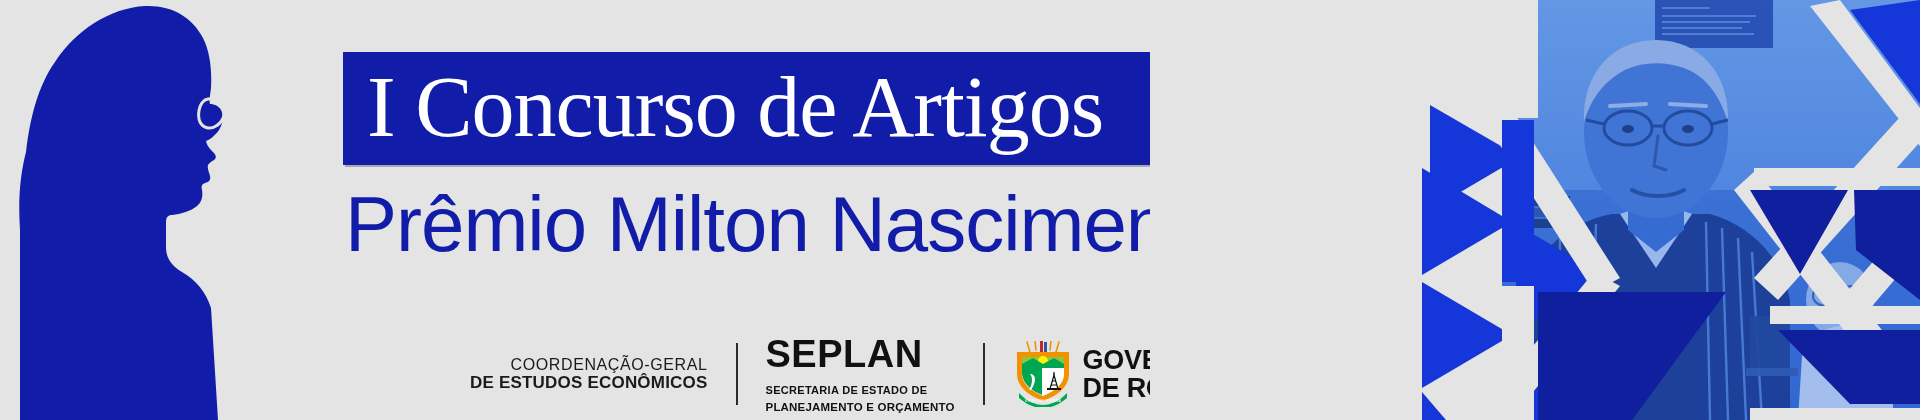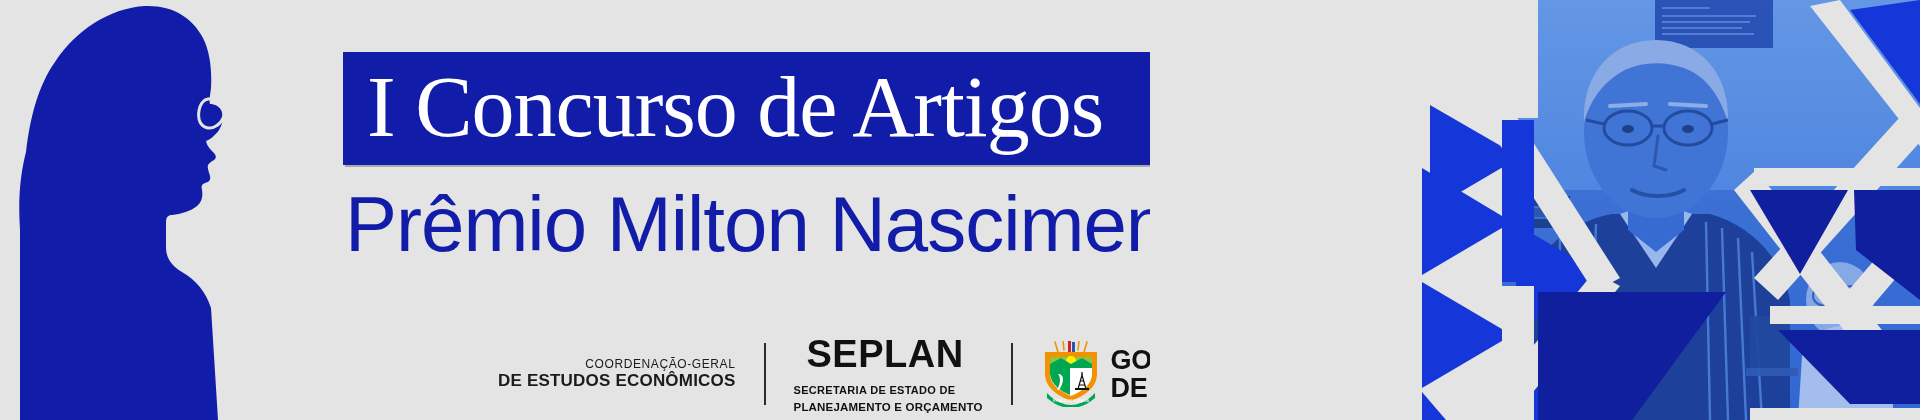--- a/index.html
+++ b/index.html
@@ -52,29 +52,28 @@
     display:flex;align-items:center;gap:0px;
     height:72px;
   }
   .f-divider{
     width:2px;height:62px;background:#2b2b2b;
     margin:0 28px;flex:none;
   }
   #cg-block{
     text-align:right;color:#1b1b1b;line-height:1.12;
   }
-  #cg-line1{font-size:12px;font-weight:400;letter-spacing:.6px;}
-  #cg-line2{font-size:17px;font-weight:700;letter-spacing:.2px;margin-left:28px;}
+  #cg-line1{font-size:16px;font-weight:400;letter-spacing:.6px;}
+  #cg-line2{font-size:17px;font-weight:700;letter-spacing:.2px;}
   #cg-line3{font-size:17px;font-weight:700;letter-spacing:.2px;}
 
   #seplan-block{text-align:left;color:#111;line-height:1;}
   #seplan-name{
     font-size:38px;font-weight:700;letter-spacing:.5px;
     line-height:1;
-    margin-left:13px;
   }
   #seplan-l1{font-size:11px;font-weight:700;letter-spacing:.3px;margin-top:12px;}
   #seplan-l2{font-size:11.5px;font-weight:700;letter-spacing:.2px;margin-top:6px;}
 
   #gov-block{display:flex;align-items:center;gap:10px;}
   #gov-text{line-height:1;color:#111;}
   #gov-l1{font-size:27px;font-weight:800;letter-spacing:-.3px;}
   #gov-l2{font-size:27px;font-weight:800;letter-spacing:-.3px;margin-top:1px;}
 
   

